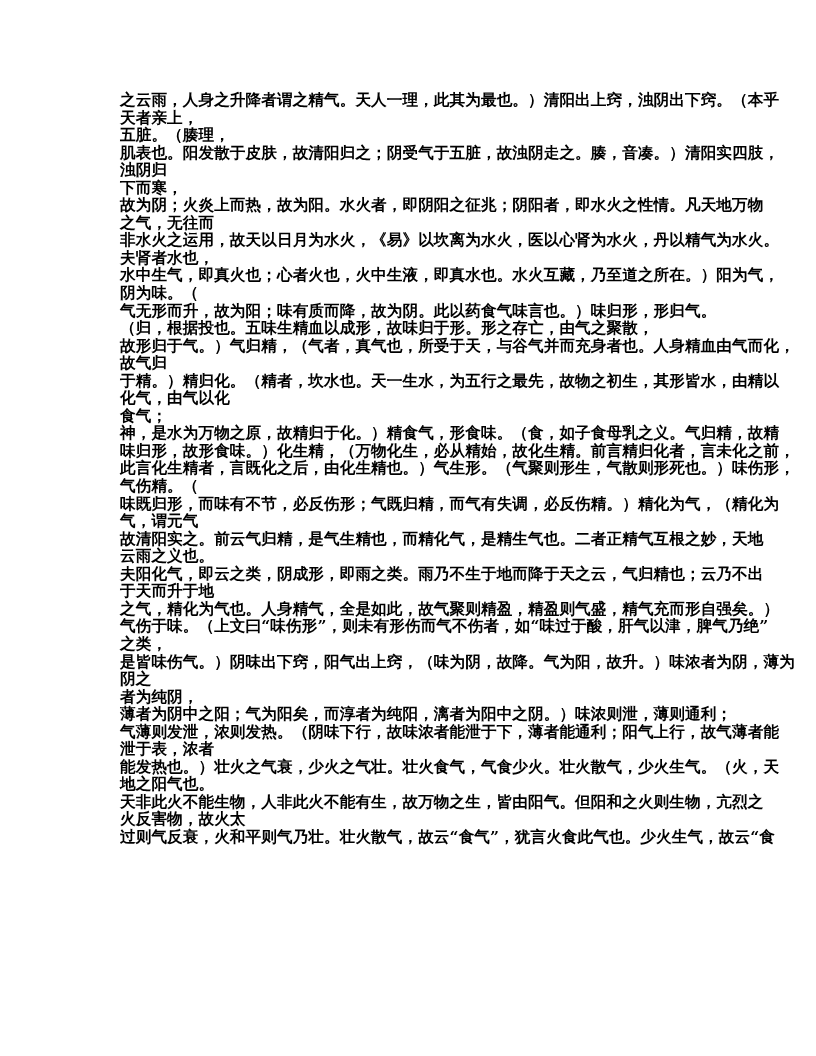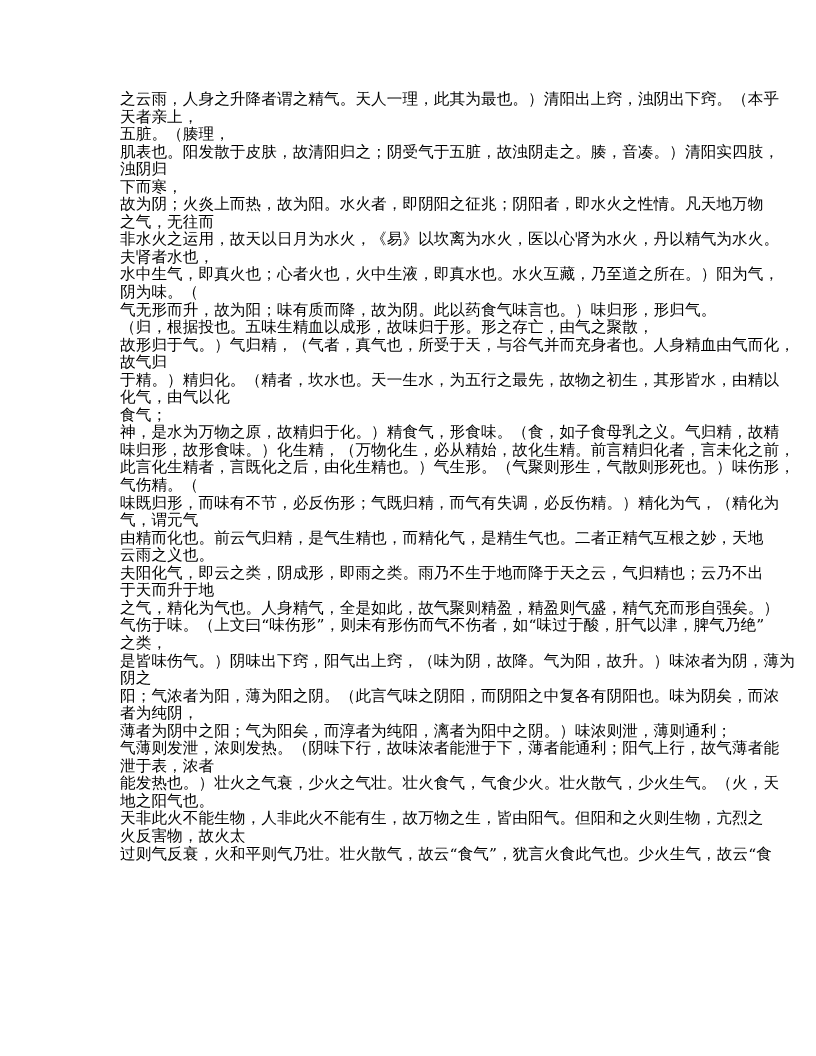--- a/index.html
+++ b/index.html
@@ -7,21 +7,21 @@
     .page {
       position: absolute;
       left: 120px;
       top: 91px;
       width: 600px;
       font-family: "DejaVu Serif", "Liberation Serif", serif;
       font-size: 15.6px;
       line-height: 17.56px;
       color: #000000;
     }
-    .line { white-space: nowrap; height: 17.56px; letter-spacing: 0.1px; }
+    .line { white-space: nowrap; height: 17.56px; letter-spacing: 0.1px; font-weight: bold; }
   </style>
 </head>
 <body>
 
 <div class="page">
   <div class="line">之云雨，人身之升降者谓之精气。天人一理，此其为最也。）清阳出上窍，浊阴出下窍。（本乎</div>
   <div class="line">天者亲上，</div>
   <div class="line">五脏。（腠理，</div>
   <div class="line">肌表也。阳发散于皮肤，故清阳归之；阴受气于五脏，故浊阴走之。腠，音凑。）清阳实四肢，</div>
   <div class="line">浊阴归</div>
@@ -38,30 +38,29 @@
   <div class="line">故气归</div>
   <div class="line">于精。）精归化。（精者，坎水也。天一生水，为五行之最先，故物之初生，其形皆水，由精以</div>
   <div class="line">化气，由气以化</div>
   <div class="line">食气；</div>
   <div class="line">神，是水为万物之原，故精归于化。）精食气，形食味。（食，如子食母乳之义。气归精，故精</div>
   <div class="line">味归形，故形食味。）化生精，（万物化生，必从精始，故化生精。前言精归化者，言未化之前，</div>
   <div class="line">此言化生精者，言既化之后，由化生精也。）气生形。（气聚则形生，气散则形死也。）味伤形，</div>
   <div class="line">气伤精。（</div>
   <div class="line">味既归形，而味有不节，必反伤形；气既归精，而气有失调，必反伤精。）精化为气，（精化为</div>
   <div class="line">气，谓元气</div>
-  <div class="line">由精而化也。前云气归精，是气生精也，而精化气，是精生气也。二者正精气互根之妙，天地</div>
+  <div class="line">故清阳实之。前云气归精，是气生精也，而精化气，是精生气也。二者正精气互根之妙，天地</div>
   <div class="line">云雨之义也。</div>
   <div class="line">夫阳化气，即云之类，阴成形，即雨之类。雨乃不生于地而降于天之云，气归精也；云乃不出</div>
   <div class="line">于天而升于地</div>
   <div class="line">之气，精化为气也。人身精气，全是如此，故气聚则精盈，精盈则气盛，精气充而形自强矣。）</div>
   <div class="line">气伤于味。（上文曰“味伤形”，则未有形伤而气不伤者，如“味过于酸，肝气以津，脾气乃绝”</div>
   <div class="line">之类，</div>
   <div class="line">是皆味伤气。）阴味出下窍，阳气出上窍，（味为阴，故降。气为阳，故升。）味浓者为阴，薄为</div>
   <div class="line">阴之</div>
-  <div class="line">阳；气浓者为阳，薄为阳之阴。（此言气味之阴阳，而阴阳之中复各有阴阳也。味为阴矣，而浓</div>
   <div class="line">者为纯阴，</div>
   <div class="line">薄者为阴中之阳；气为阳矣，而淳者为纯阳，漓者为阳中之阴。）味浓则泄，薄则通利；</div>
   <div class="line">气薄则发泄，浓则发热。（阴味下行，故味浓者能泄于下，薄者能通利；阳气上行，故气薄者能</div>
   <div class="line">泄于表，浓者</div>
   <div class="line">能发热也。）壮火之气衰，少火之气壮。壮火食气，气食少火。壮火散气，少火生气。（火，天</div>
   <div class="line">地之阳气也。</div>
   <div class="line">天非此火不能生物，人非此火不能有生，故万物之生，皆由阳气。但阳和之火则生物，亢烈之</div>
   <div class="line">火反害物，故火太</div>
   <div class="line">过则气反衰，火和平则气乃壮。壮火散气，故云“食气”，犹言火食此气也。少火生气，故云“食</div>
   <div class="line"></div>

